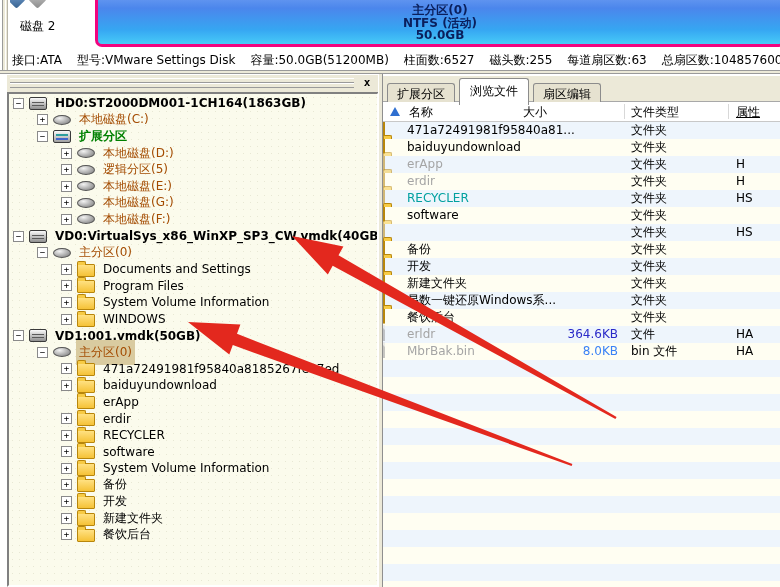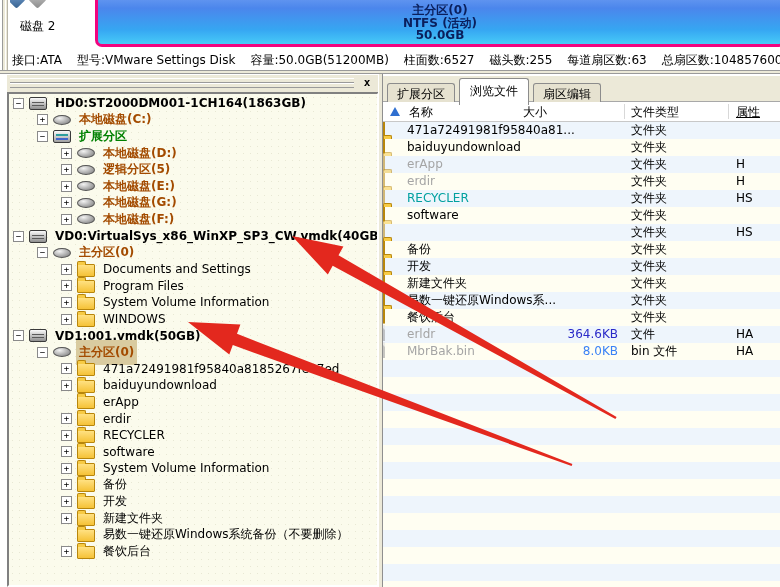--- a/index.html
+++ b/index.html
@@ -49,21 +49,21 @@
        background:radial-gradient(ellipse at 35% 30%,#f2f2f2,#8e8e8e 80%);}
   .ic-folder{width:16px;height:11px;background:linear-gradient(#ffe182,#f5c237);border:1px solid #b8860b;border-radius:1px;margin-top:2px;}
   .ic-folder::before{content:"";position:absolute;top:-4px;left:-1px;width:7px;height:3px;
        background:#f7cb45;border:1px solid #b8860b;border-bottom:none;border-radius:2px 2px 0 0;}
   .ic-file{width:11px;height:14px;background:#fff;border:1px solid #9a9a9a;box-sizing:border-box;}
   .ic-file::before{content:"";position:absolute;right:-1px;top:-1px;border-style:solid;border-width:0 5px 5px 0;
        border-color:transparent #dedede transparent transparent;}
   .faded{opacity:.55;}
   .lbl{padding:4px 3px;}
   .lbl-disk{font-weight:bold;color:#000;}
-  .lbl-drive{font-weight:bold;color:#a34b00;}
+  .lbl-drive{font-weight:normal;color:#a34b00;}
   .lbl-ext{font-weight:bold;color:#008000;}
   .lbl-plain{color:#000;}
   .sel{background:#d9cba0;}
   
   .vsplit{position:absolute;left:378px;top:74px;width:5px;height:513px;background:#ece9d8;
        border-left:1px solid #fff;border-right:1px solid #8f8f8f;box-sizing:border-box;}
   
   .rightpanel{position:absolute;left:383px;top:74px;width:397px;height:513px;background:#fff;}
   .tabbar{position:absolute;left:0;top:2px;width:100%;height:26px;background:#ece9d8;border-bottom:1px solid #a8a8a8;box-sizing:border-box;}
   .tab{display:inline-block;position:relative;top:5px;margin-left:4px;padding:2px 9px 3px 9px;
@@ -263,26 +263,20 @@
         <span class="tsp" style="width: 48px;"></span>
         <span class="exp">+</span>
         <span class="ic ic-folder"></span>
         <span class="lbl lbl-plain">开发</span>
       </div>
       <div class="trow">
         <span class="tsp" style="width: 48px;"></span>
         <span class="exp">+</span>
         <span class="ic ic-folder"></span>
         <span class="lbl lbl-plain">新建文件夹</span>
-      </div>
-      <div class="trow">
-        <span class="tsp" style="width: 48px;"></span>
-        <span class="exp-empty"></span>
-        <span class="ic ic-folder"></span>
-        <span class="lbl lbl-plain">易数一键还原Windows系统备份（不要删除）</span>
       </div>
       <div class="trow">
         <span class="tsp" style="width: 48px;"></span>
         <span class="exp">+</span>
         <span class="ic ic-folder"></span>
         <span class="lbl lbl-plain">餐饮后台</span>
       </div>
     </div>
 
   <div class="vsplit"></div>

